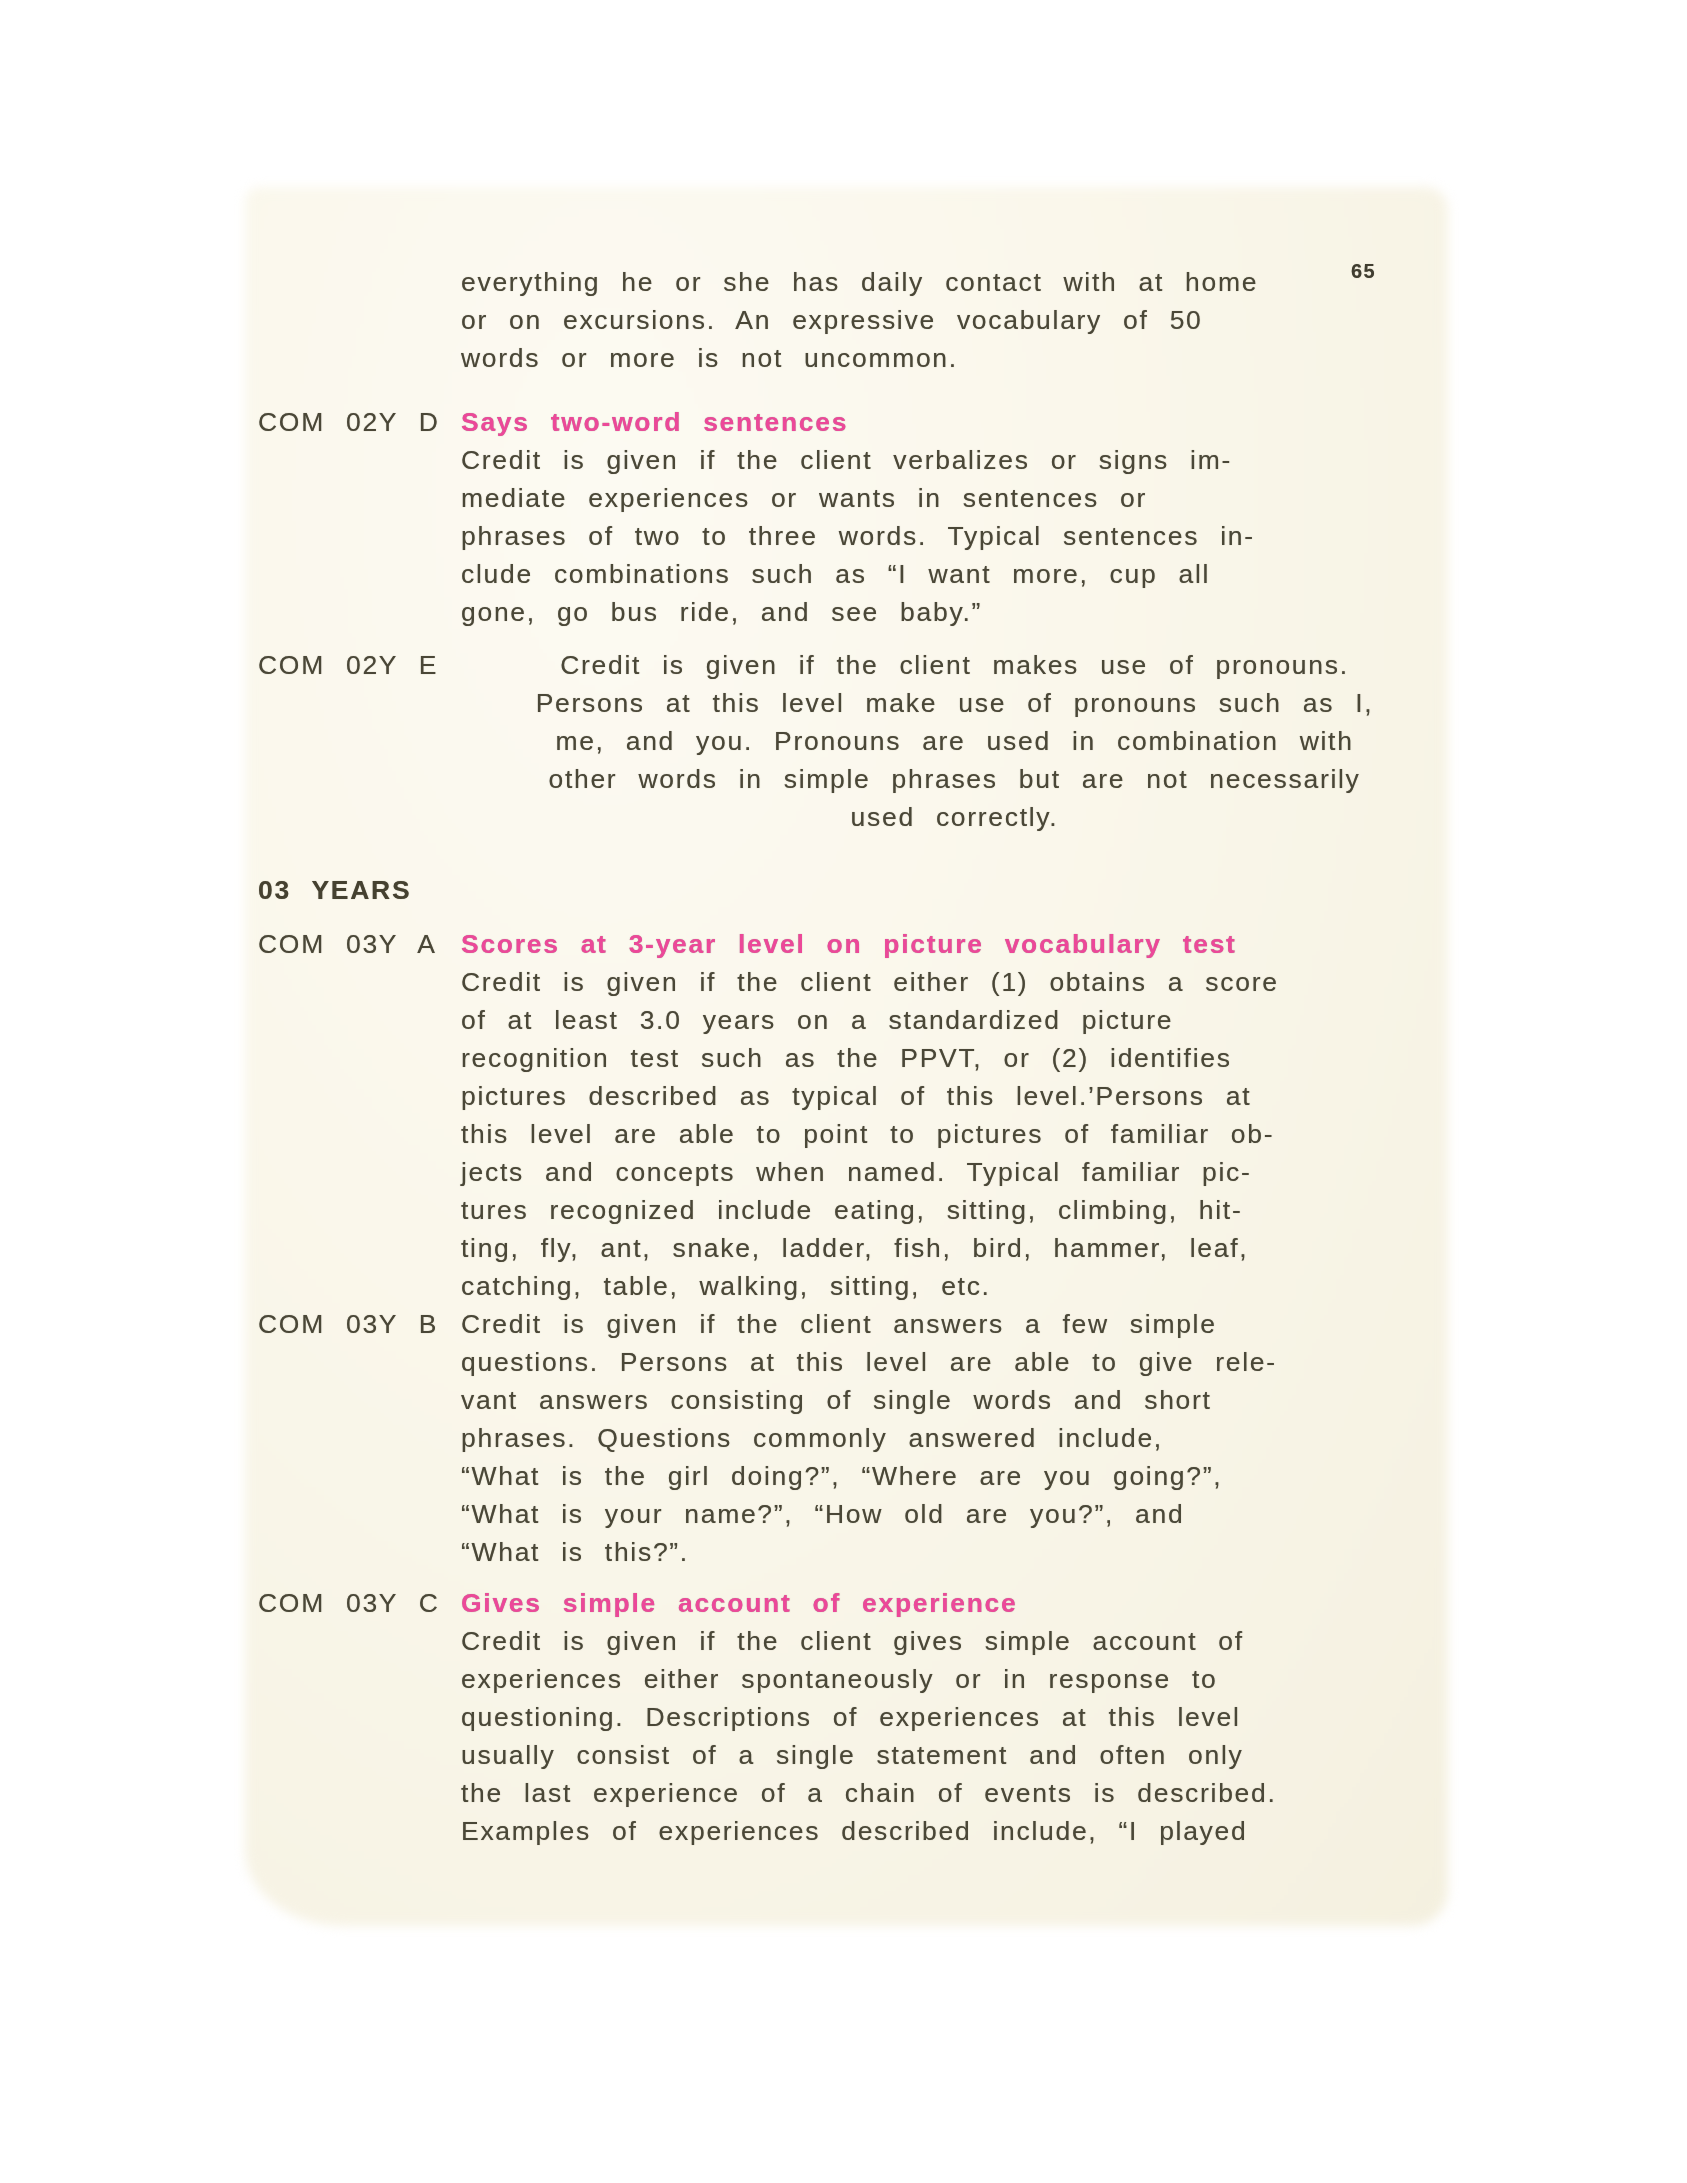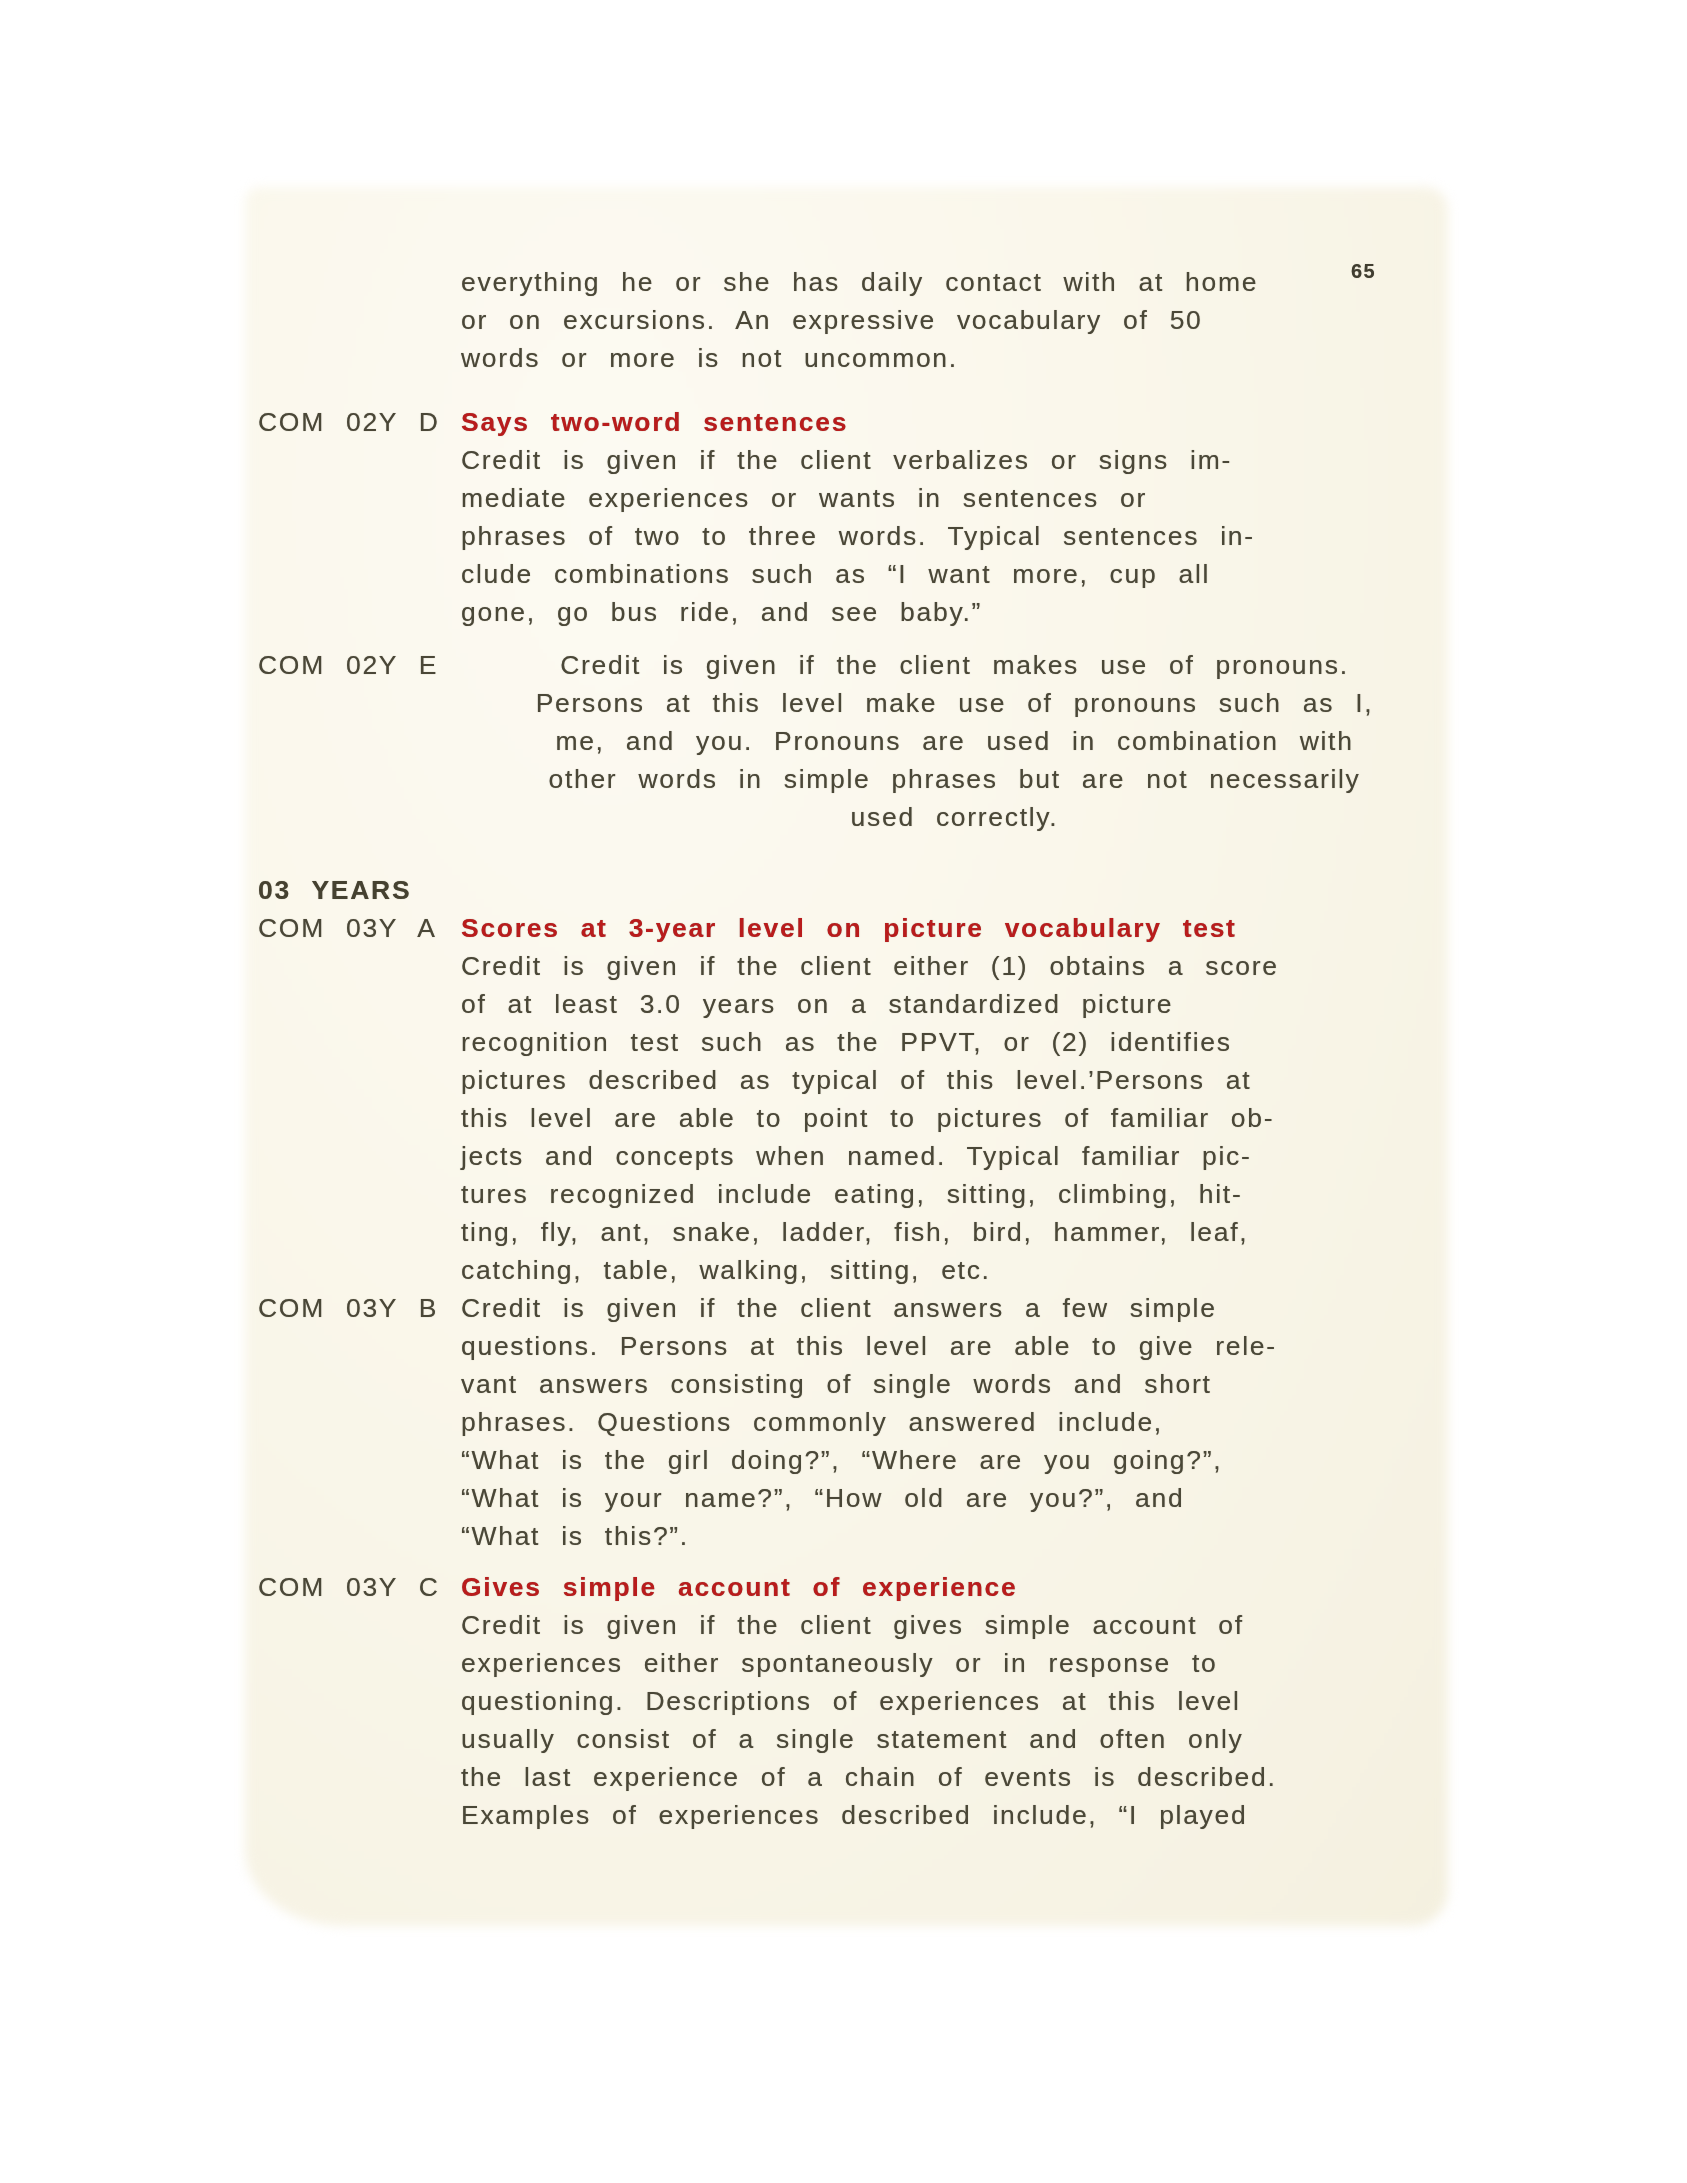--- a/index.html
+++ b/index.html
@@ -45,36 +45,36 @@
     position: relative;
   }
   .entry .code {
     position: absolute;
     left: -203px;
     top: 0;
     white-space: nowrap;
   }
   .entry .title {
     font-weight: bold;
-    color: #b91c1c;
+    color: #ec4899;
     white-space: nowrap;
   }
   .entry-body {
     white-space: pre;
   }
   .outdent {
     margin-left: -203px;
     font-weight: bold;
     color: #454130;
     white-space: nowrap;
   }
   .gap-a { margin-bottom: 26px; }
   .gap-b { margin-bottom: 14.6px; }
   .gap-c { margin-bottom: 35px; text-align: center; }
-  .gap-d { margin-bottom: 0px; }
+  .gap-d { margin-bottom: 16px; }
   .gap-e { margin-bottom: 0; }
   .gap-f { margin-bottom: 13.2px; }
   .page-number {
     position: absolute;
     left: 1098px;
     top: 74px;
     font-size: 20px;
     line-height: 21px;
     font-weight: bold;
     letter-spacing: 1.3px;

